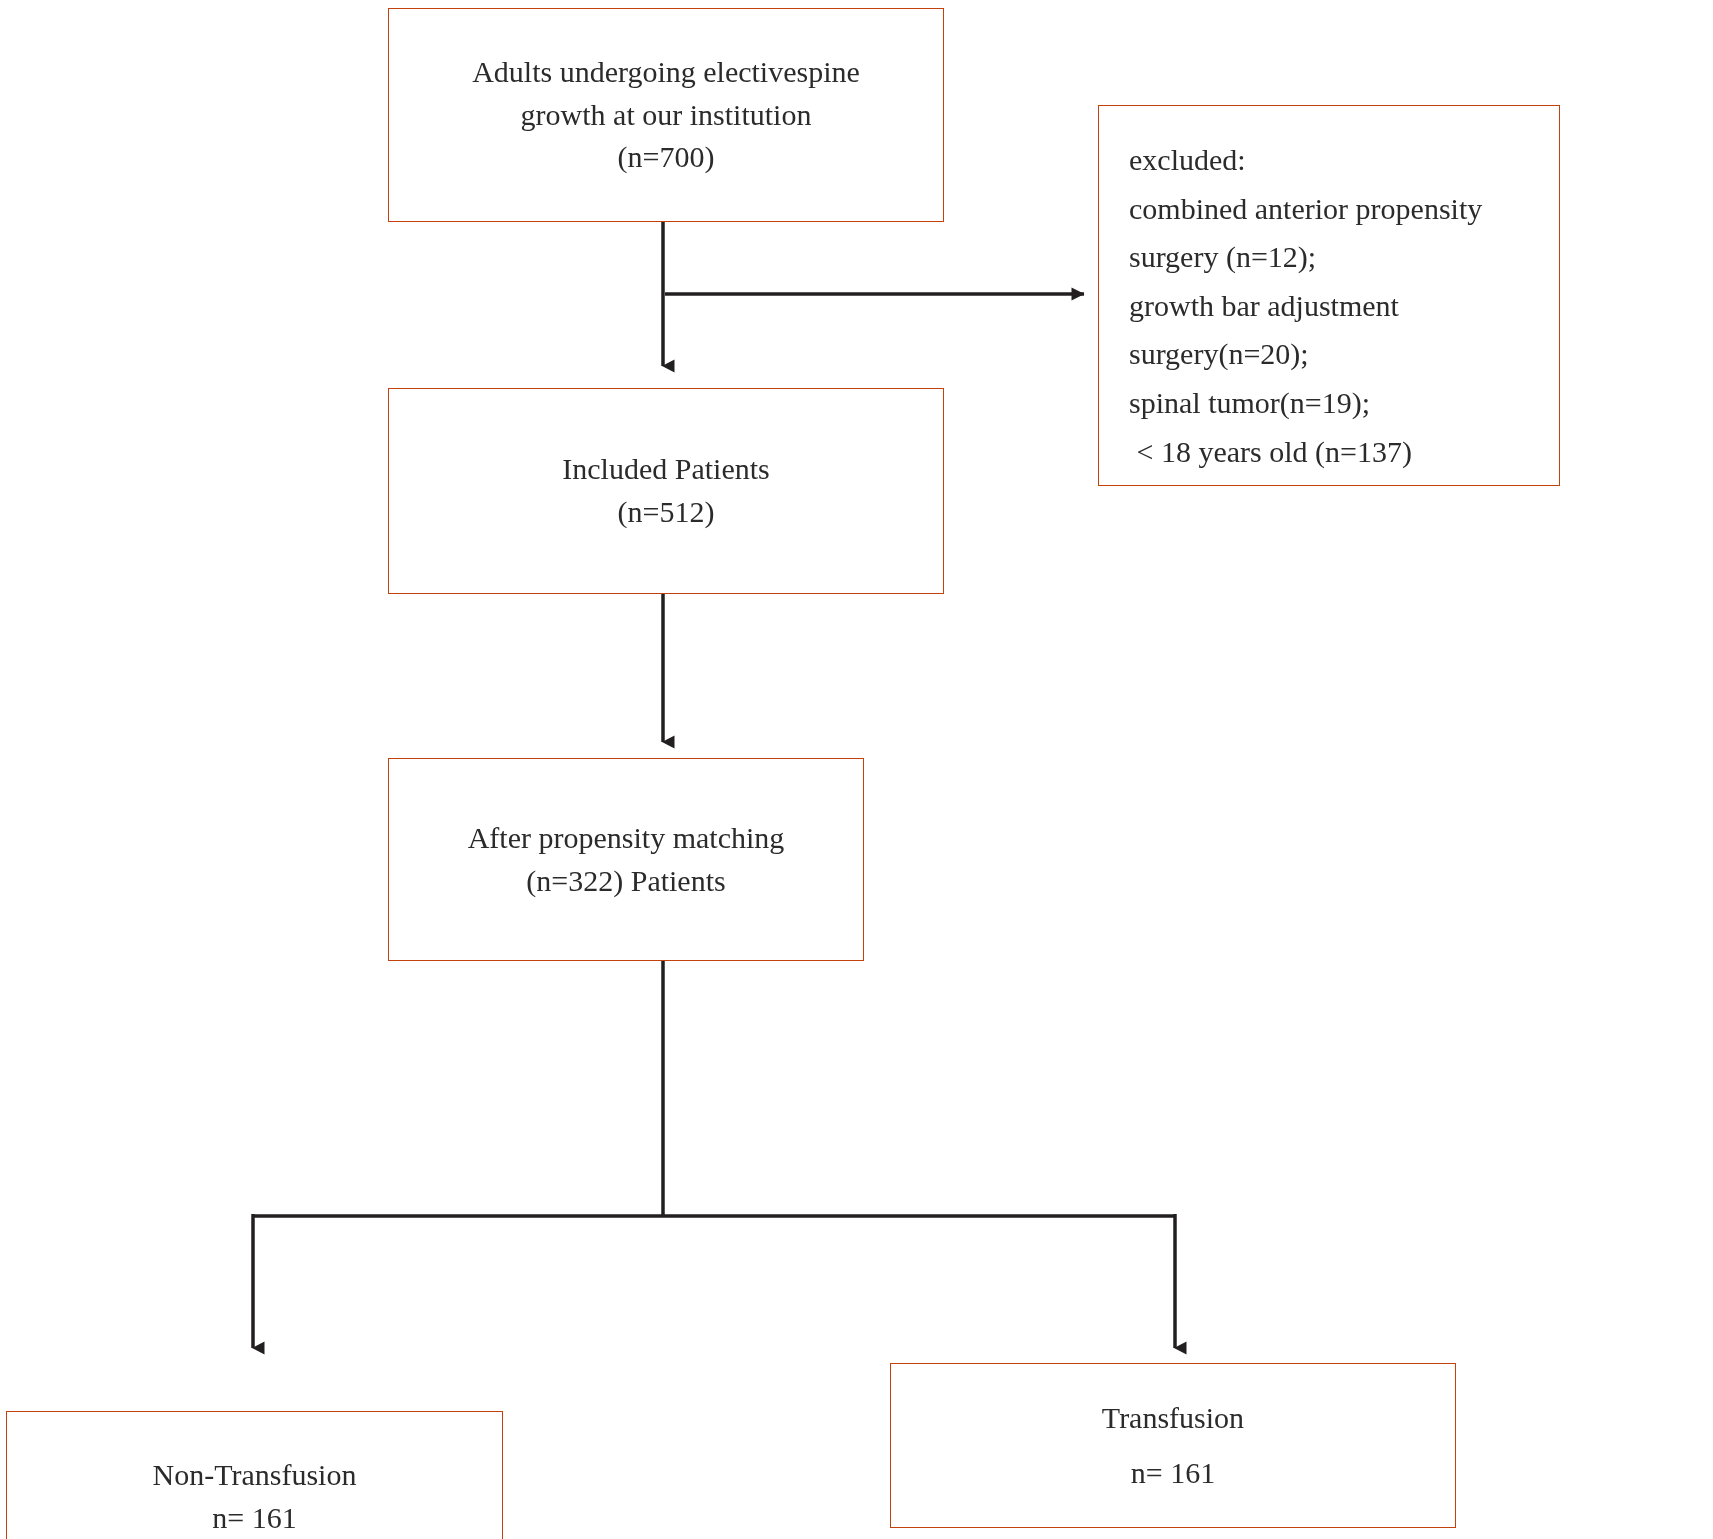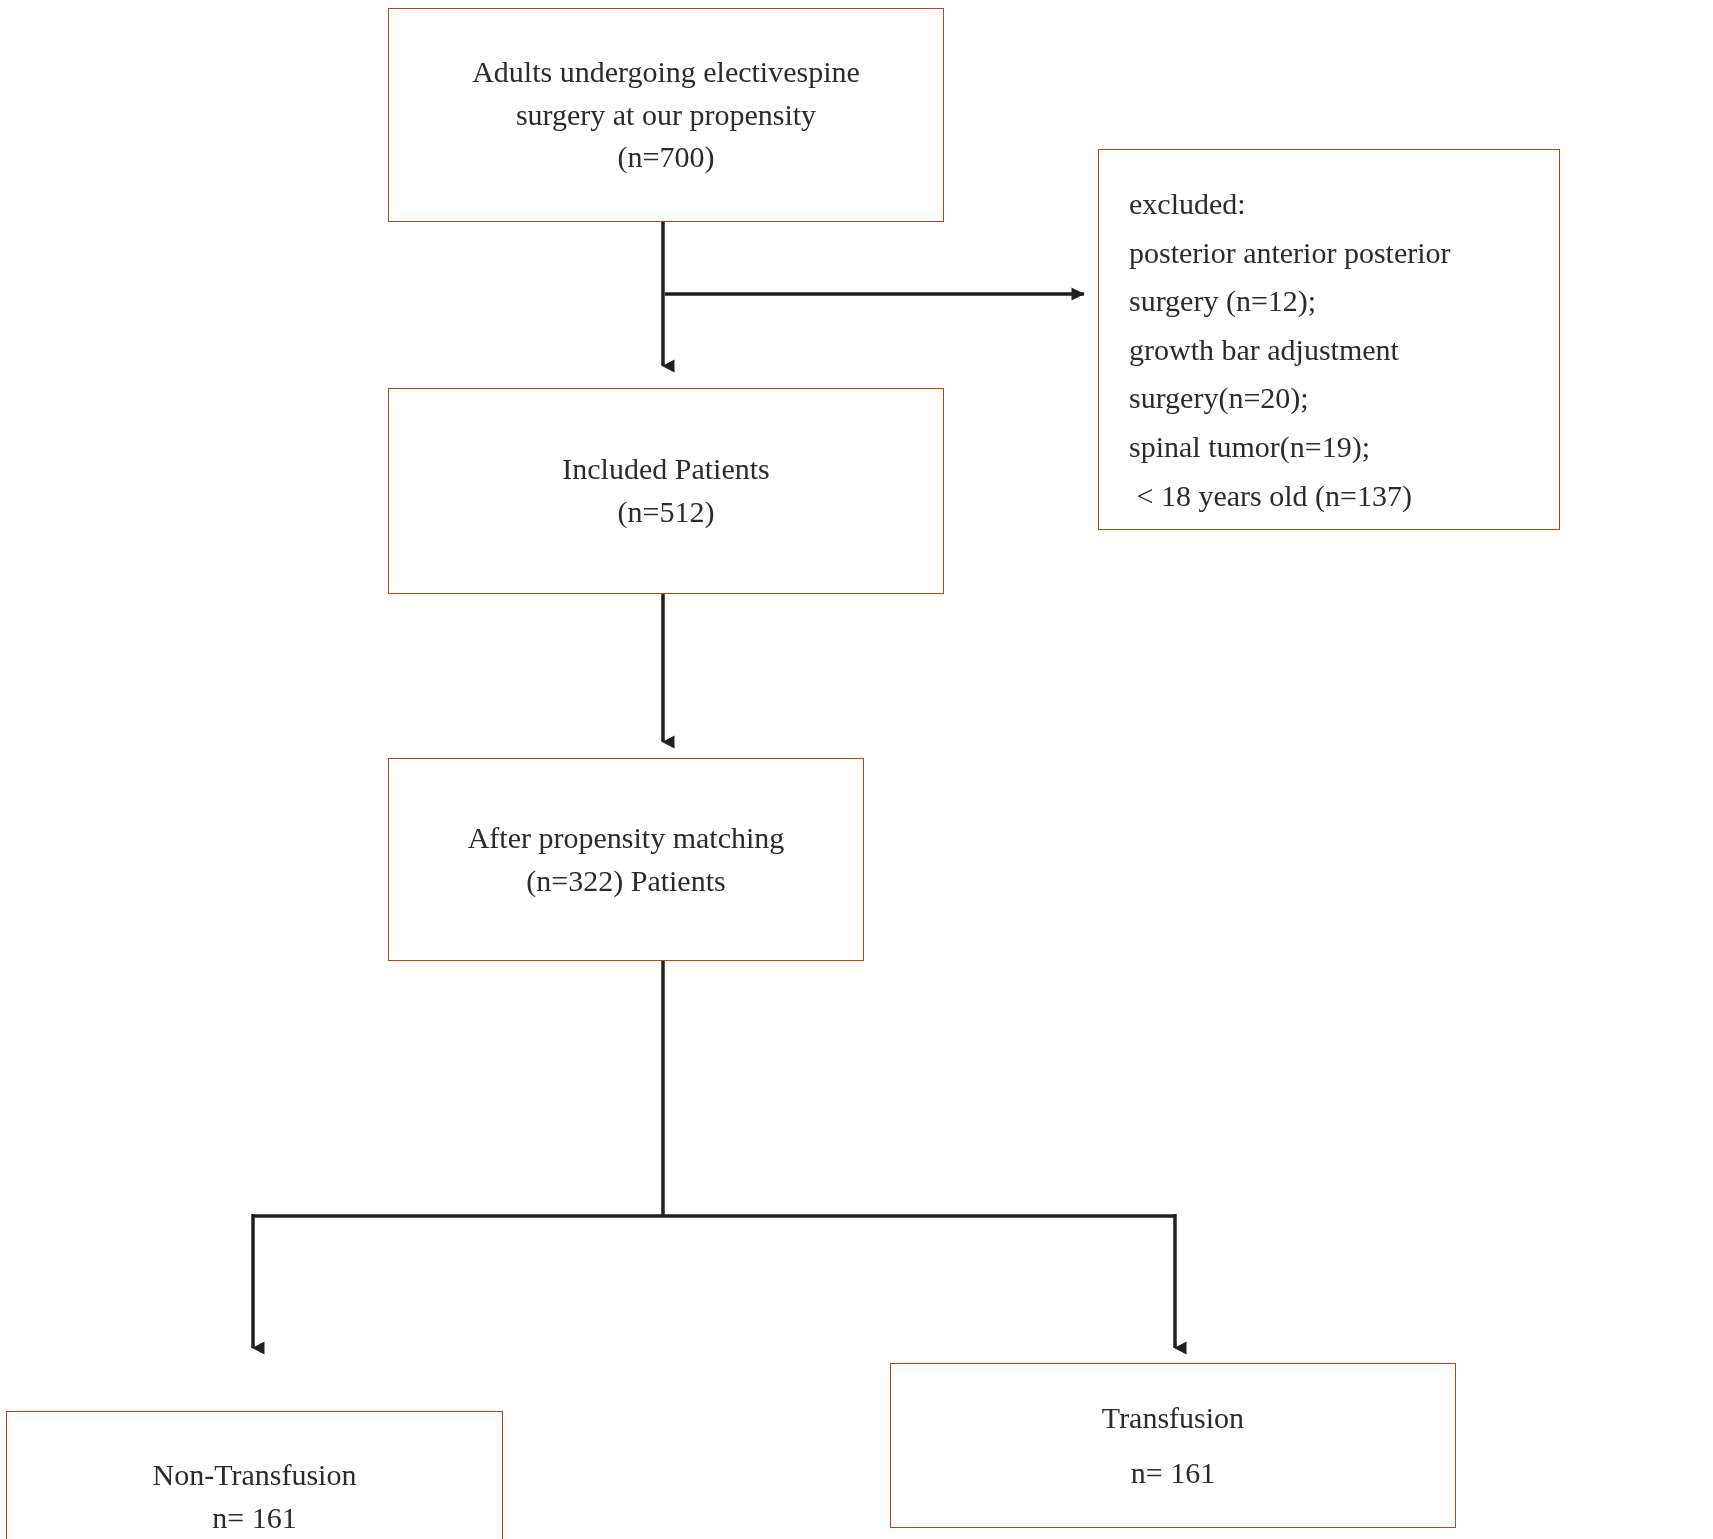--- a/index.html
+++ b/index.html
@@ -45,21 +45,21 @@
     left: 0;
     top: 0;
     width: 1713px;
     height: 1539px;
     pointer-events: none;
   }
 
   
   #box-source   { left: 388px;  top: 8px;    width: 556px;  height: 214px;  font-size: 30px; }
   #box-excluded { left: 1098px; top: 105px;  width: 462px;  height: 381px;  font-size: 30px;
-                  padding: 30px 0 16px 30px; line-height: 1.62; margin-top: 44px; }
+                  padding: 30px 0 16px 30px; line-height: 1.62; }
   #box-included { left: 388px;  top: 388px;  width: 556px;  height: 206px;  font-size: 30px; }
   #box-matched  { left: 388px;  top: 758px;  width: 476px;  height: 203px;  font-size: 30px; }
   #box-nontrans { left: 6px;    top: 1363px; width: 497px;  height: 172px;  font-size: 30px; margin-top: 48px; }
   #box-trans    { left: 890px;  top: 1363px; width: 566px;  height: 165px;  font-size: 30px; gap: 12px; }
 </style>
 </head>
 <body>
 
 <div id="canvas">
 
@@ -94,27 +94,27 @@
       <line x1="253" y1="1214" x2="253" y2="1348" stroke="#231f20" stroke-width="3.5" marker-end="url(#arrowdown)"></line>
     </g>
 
     <g>
       <line x1="1175" y1="1214" x2="1175" y2="1348" stroke="#231f20" stroke-width="3.5" marker-end="url(#arrowdown)"></line>
     </g>
   </svg>
 
   <div class="flow-box" id="box-source">
     <span class="box-line">Adults undergoing electivespine</span>
-    <span class="box-line">surgery at our propensity</span>
+    <span class="box-line">growth at our institution</span>
     <span class="box-line">(n=700)</span>
   </div>
 
   <div class="flow-box left-align" id="box-excluded">
     <span class="box-line">excluded:</span>
-    <span class="box-line">posterior anterior posterior</span>
+    <span class="box-line">combined anterior propensity</span>
     <span class="box-line">surgery (n=12);</span>
     <span class="box-line">growth bar adjustment</span>
     <span class="box-line">surgery(n=20);</span>
     <span class="box-line">spinal tumor(n=19);</span>
     <span class="box-line"> &lt; 18 years old (n=137)</span>
   </div>
 
   <div class="flow-box" id="box-included">
     <span class="box-line">Included Patients</span>
     <span class="box-line">(n=512)</span>

